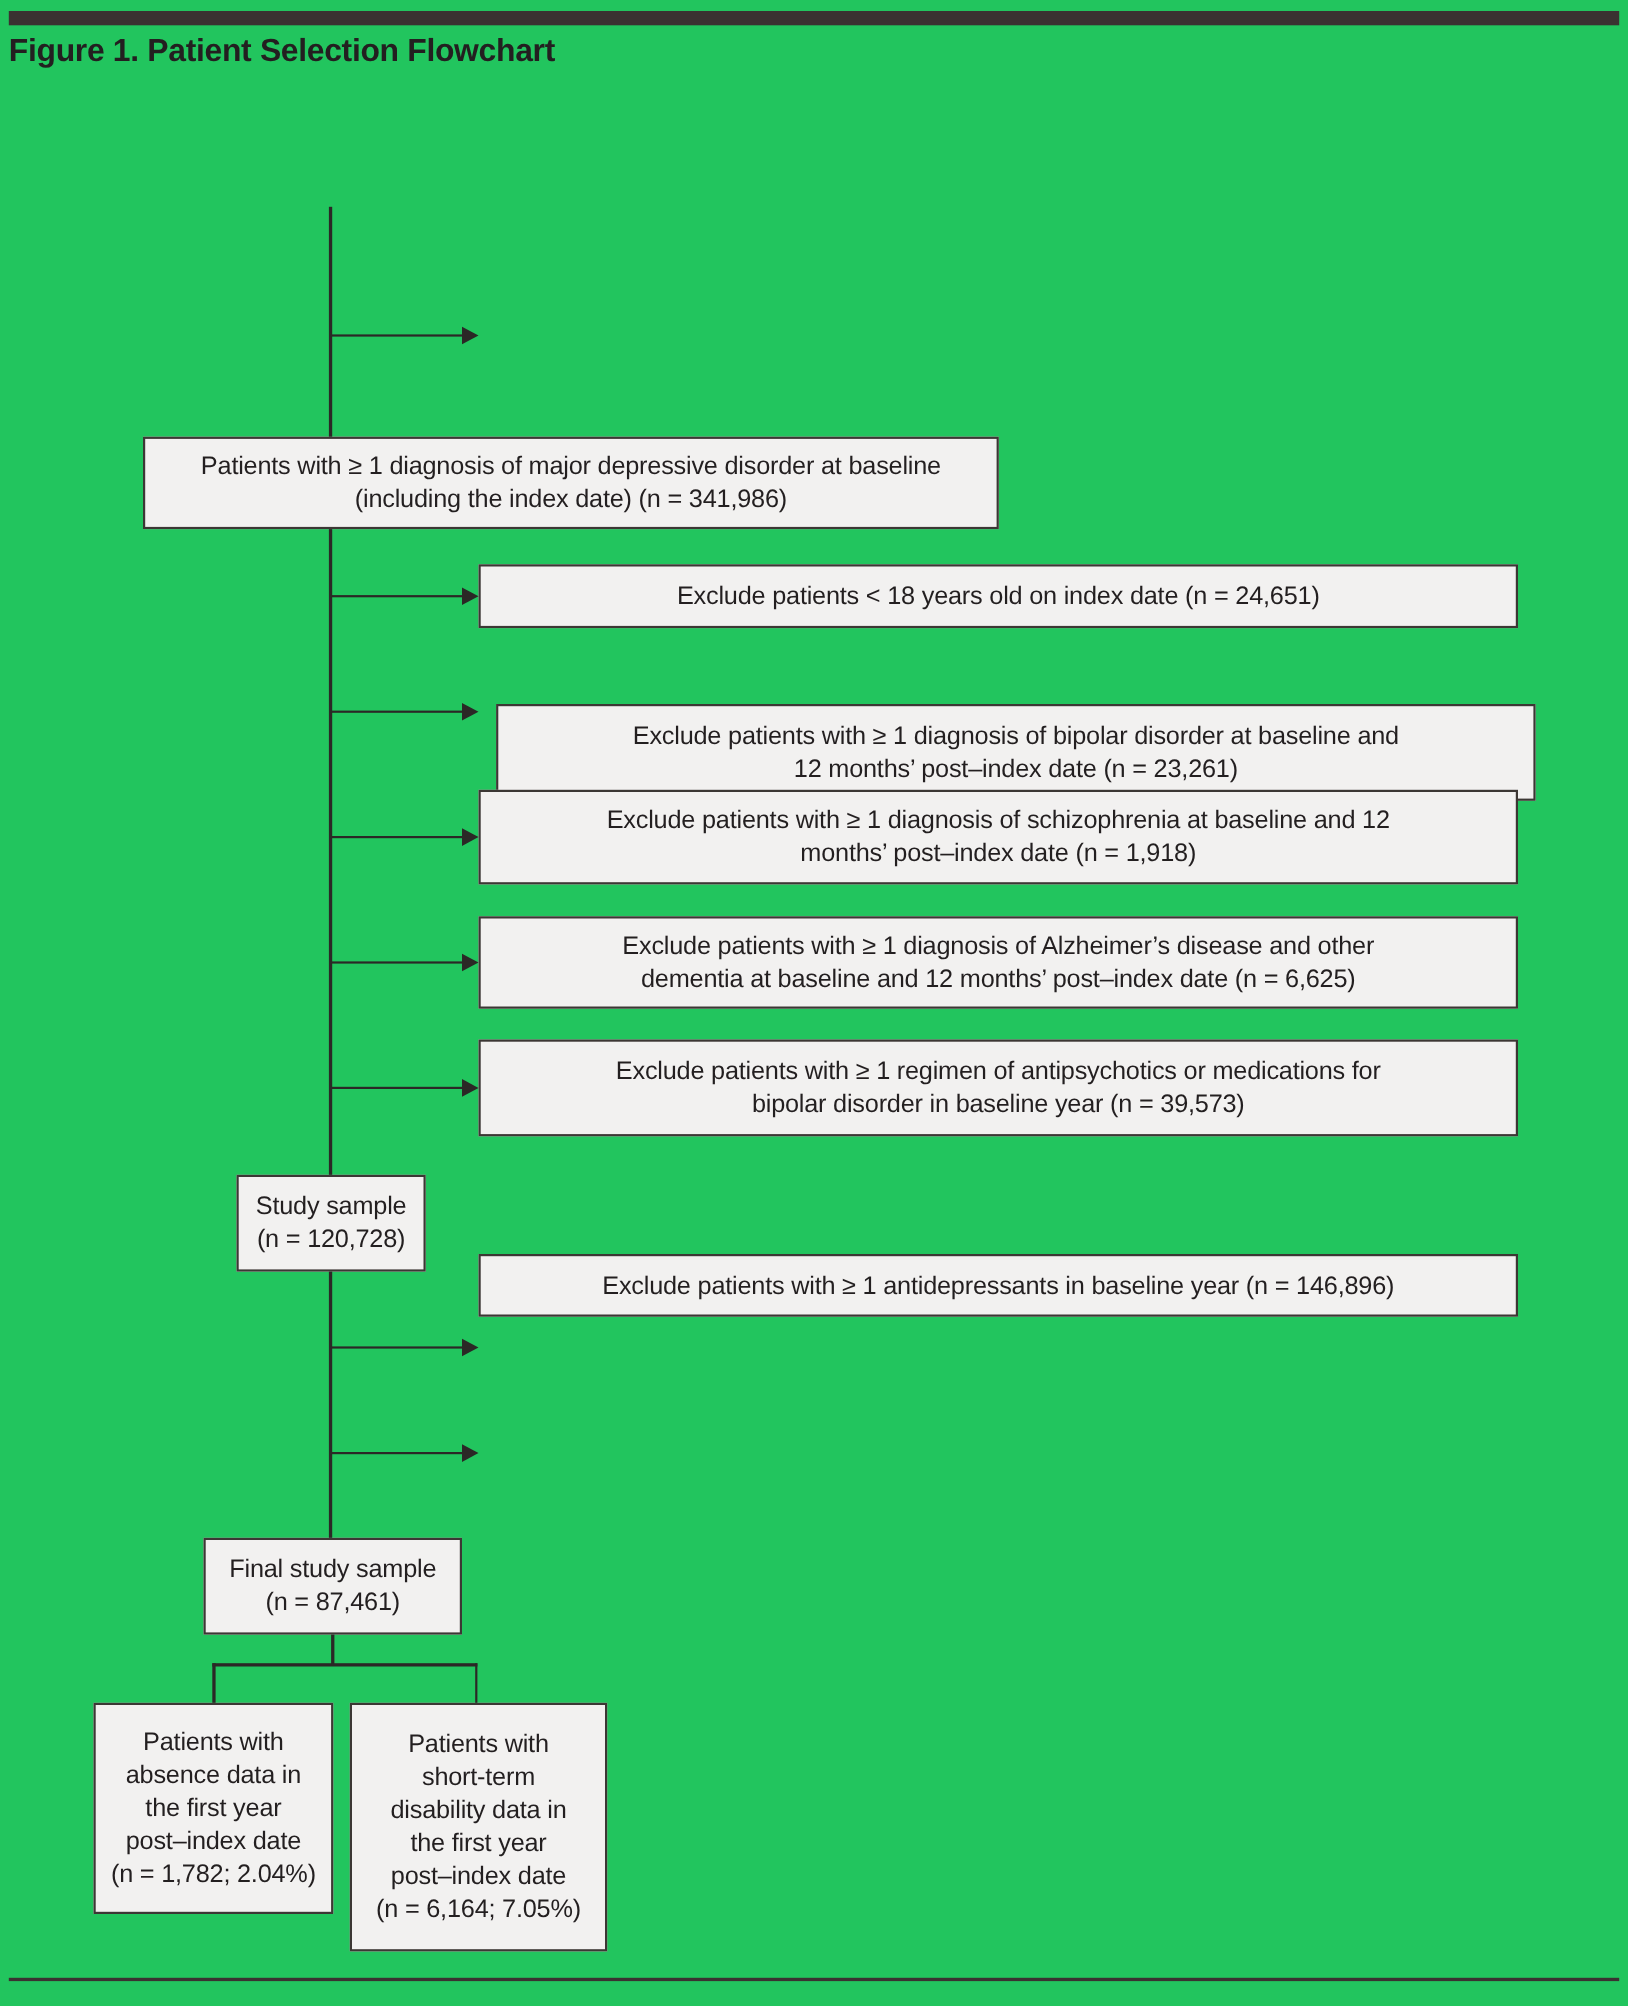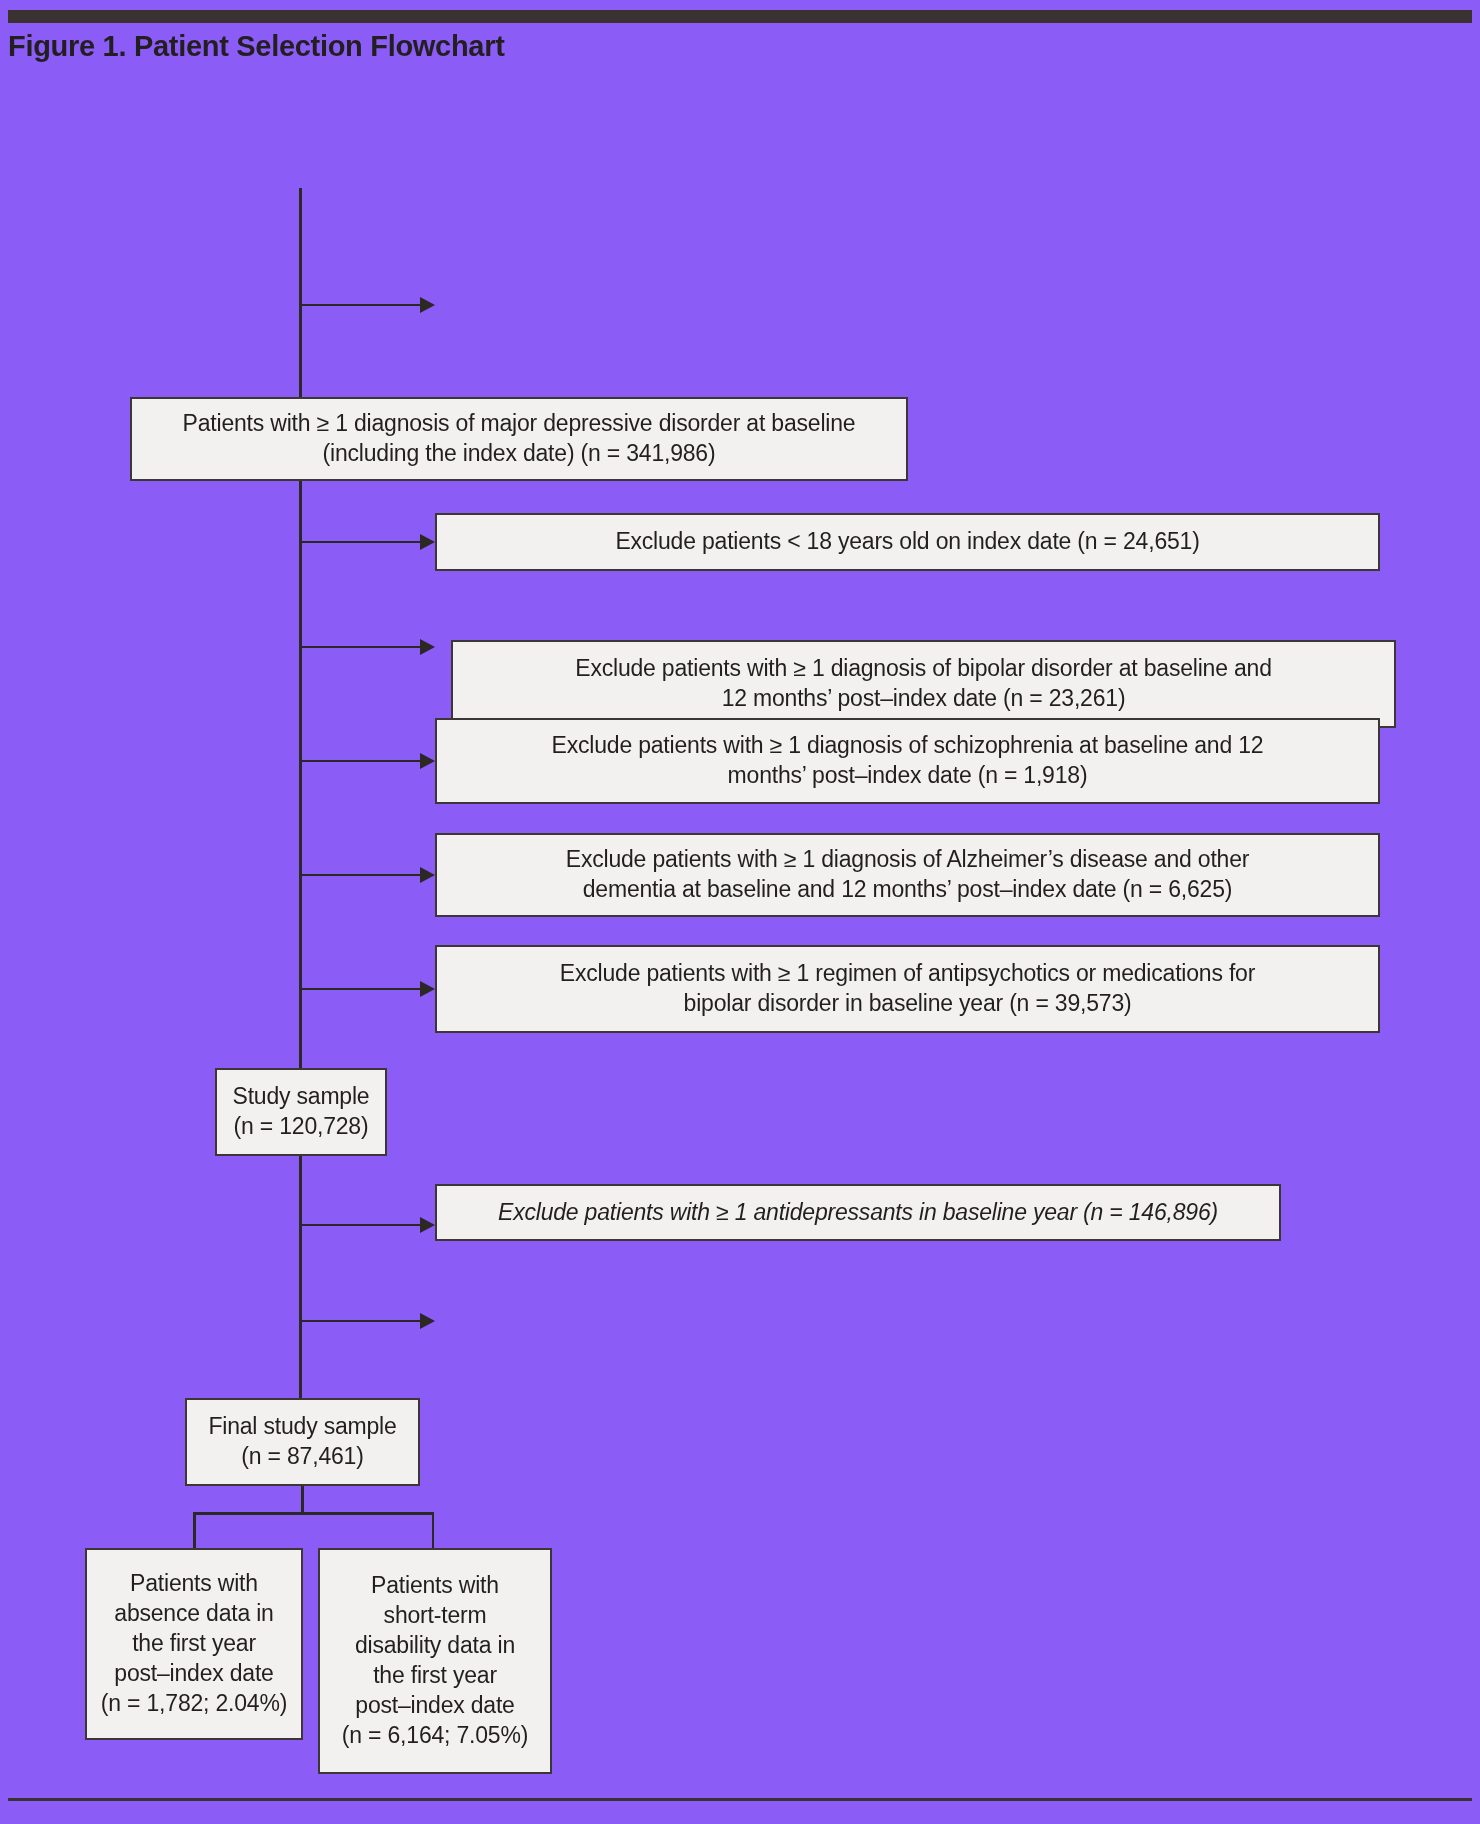--- a/index.html
+++ b/index.html
@@ -1,18 +1,18 @@
 <!DOCTYPE html>
 <html style="--top-bar: #3a3231; --box-fill: #f2f1f0; --box-border: #3c3734; --line: #2b2826; --text: #231f20; --background: #ffffff;"><head>
 <meta charset="utf-8">
 <style>
   * { margin:0; padding:0; box-sizing:border-box; }
   html,body { background:#ffffff; }
   body { font-family:"Liberation Sans","DejaVu Sans",sans-serif; color:var(--text,#231f20); }
-  .page { position:relative; width:1480px; height:1824px; background:#8b5cf6; overflow:hidden; }
+  .page { position:relative; width:1480px; height:1824px; background:#22c55e; overflow:hidden; }
   .topbar { position:absolute; left:8px; top:10px; width:1464px; height:13px; background:var(--top-bar,#3a3231); }
   .figure-title { position:absolute; left:8px; top:30px; font-size:29px; font-weight:bold; letter-spacing:-0.3px; color:var(--text,#231f20); }
   .box {
     position:absolute;
     background:var(--box-fill,#f2f1f0);
     border:2.5px solid var(--box-border,#3c3734);
     display:flex; align-items:center; justify-content:center;
     text-align:center; white-space:pre-line;
     font-size:23px; line-height:1.3; letter-spacing:-0.2px;
     padding:4px 10px;
@@ -50,21 +50,21 @@
 
   <div class="box" style="left:435px; top:833px; width:945px; height:84px;">Exclude patients with ≥ 1 diagnosis of Alzheimer’s disease and other
 dementia at baseline and 12 months’ post–index date (n = 6,625)</div>
 
   <div class="box" style="left:435px; top:945px; width:945px; height:88px;">Exclude patients with ≥ 1 regimen of antipsychotics or medications for
 bipolar disorder in baseline year (n = 39,573)</div>
 
   <div class="box" style="left:215px; top:1068px; width:172px; height:88px;">Study sample
 (n = 120,728)</div>
 
-  <div class="box" style="left:435px; top:1184px; width:846px; height:57px;font-style:italic;">Exclude patients with ≥ 1 antidepressants in baseline year (n = 146,896)</div>
+  <div class="box" style="left:435px; top:1140px; width:945px; height:57px;">Exclude patients with ≥ 1 antidepressants in baseline year (n = 146,896)</div>
 
 
   <div class="box" style="left:185px; top:1398px; width:235px; height:88px;">Final study sample
 (n = 87,461)</div>
 
   <div class="box" style="left:85px; top:1548px; width:218px; height:192px;">Patients with
 absence data in
 the first year
 post–index date
 (n = 1,782; 2.04%)</div>

